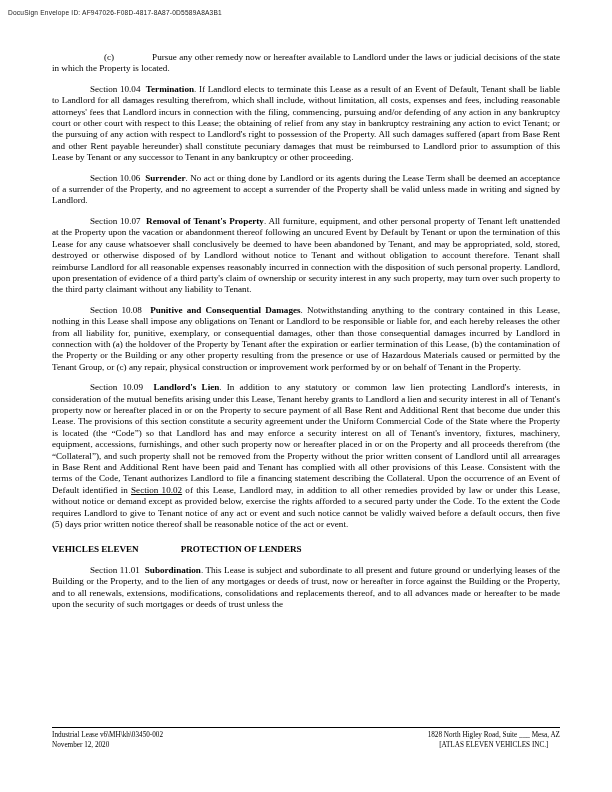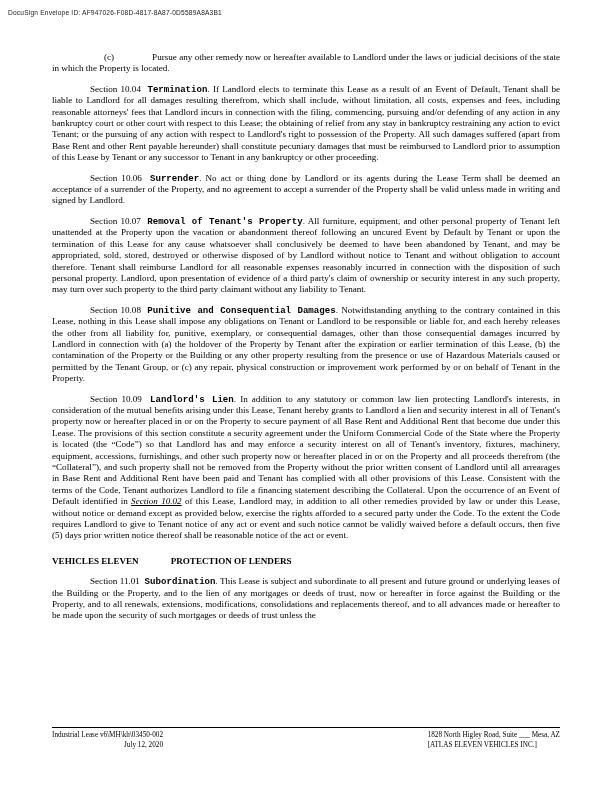--- a/index.html
+++ b/index.html
@@ -47,35 +47,33 @@
   }
   p.para .indent-wide {
     display: inline-block;
     width: 52px;
   }
   .sec-num {
     font-weight: normal;
   }
   .run-head {
     font-weight: bold;
-    font-family: Liberation Mono, monospace;
   }
   .underline {
     text-decoration: underline;
-    font-style: italic;
   }
   .article-head {
     margin: 14px 0 9px 0;
     font-size: 9.1px;
     font-weight: bold;
     line-height: 11.4px;
   }
   .article-head .art-title {
     display: inline-block;
-    margin-left: 32px;
+    margin-left: 42px;
   }
   .footer {
     position: absolute;
     left: 52px;
     right: 52px;
     bottom: 42px;
     font-size: 7.2px;
     line-height: 9.4px;
     font-family: "Liberation Serif", serif;
   }
@@ -83,24 +81,24 @@
     border-top: 1px solid #000000;
     width: 100%;
     margin-bottom: 3px;
   }
   .footer-cols {
     display: flex;
     justify-content: space-between;
     align-items: flex-start;
   }
   .footer-left {
-    text-align: right;
+    text-align: left;
   }
   .footer-right {
-    text-align: left;
+    text-align: center;
   }
   .page-number {
     position: absolute;
     bottom: 18px;
     left: 0;
     width: 100%;
     text-align: center;
     font-size: 8.6px;
   }
 </style>
@@ -130,21 +128,21 @@
 
     <p class="para"><span class="indent"></span><span class="sec-num">Section 11.01</span>&nbsp;&nbsp;<span class="run-head">Subordination</span><span>.  This Lease is subject and subordinate to all present and future ground or underlying leases of the Building or the Property, and to the lien of any mortgages or deeds of trust, now or hereafter in force against the Building or the Property, and to all renewals, extensions, modifications, consolidations and replacements thereof, and to all advances made or hereafter to be made upon the security of such mortgages or deeds of trust unless the</span></p>
 
   </div>
 
   <div class="footer">
     <div class="footer-rule"></div>
     <div class="footer-cols">
       <div class="footer-left">
         <div>Industrial Lease v6\MH\kh\03450-002</div>
-        <div>July 12, 2020</div>
+        <div>November 12, 2020</div>
       </div>
       <div class="footer-right">
         <div>1828 North Higley Road, Suite ___  Mesa, AZ</div>
         <div>[ATLAS ELEVEN VEHICLES INC.]</div>
       </div>
     </div>
   </div>
 
 
 </div>

